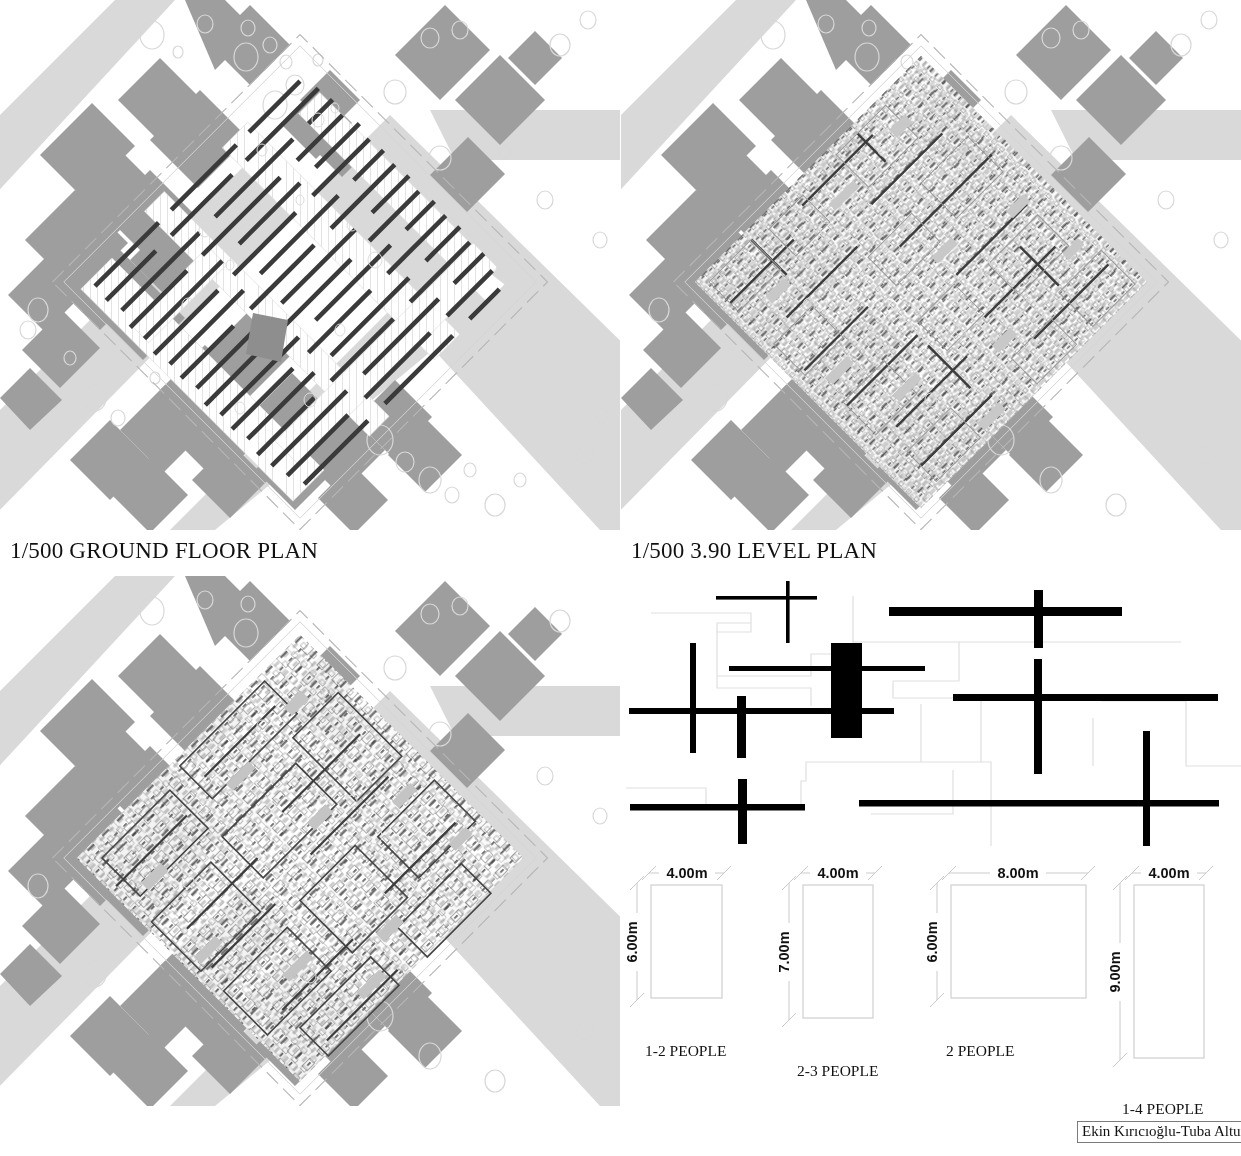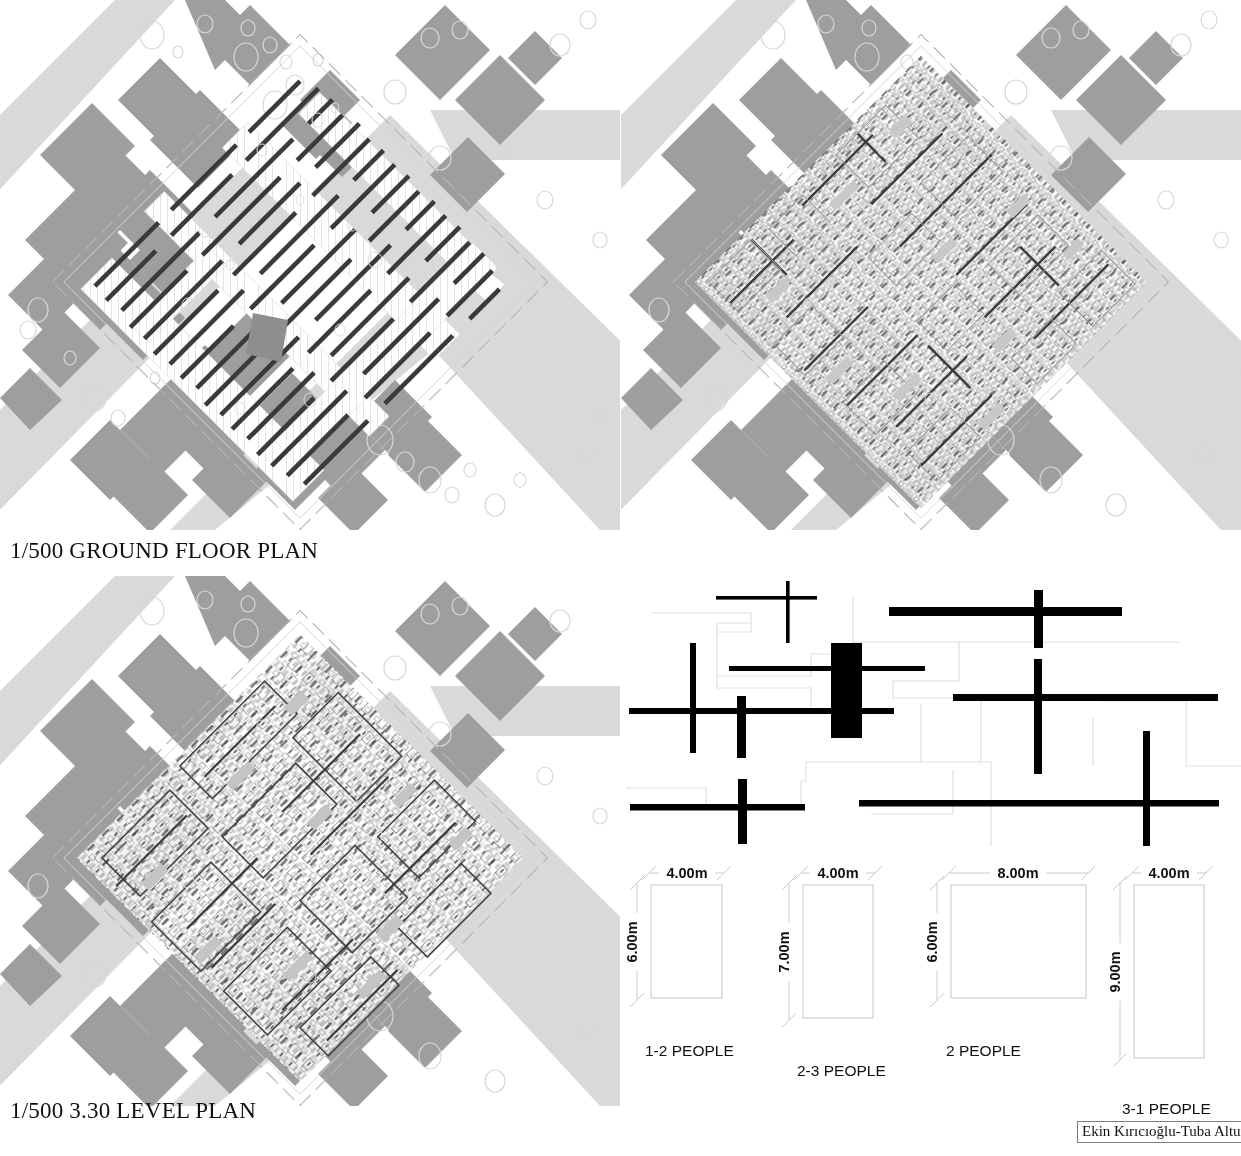--- a/index.html
+++ b/index.html
@@ -43,21 +43,21 @@
     color: #111111;
     letter-spacing: 0.2px;
     white-space: nowrap;
   }
   #label-ground { left: 10px;  top: 538px; }
   #label-390    { left: 631px; top: 538px; }
   #label-330    { left: 10px;  top: 1098px; }
 
   .unit-caption {
     position: absolute;
-    font-family: Liberation Sans, sans-serif;
+    font-family: Liberation Serif, serif;
     font-size: 15.5px;
     color: #111111;
     white-space: nowrap;
   }
   .dim-text {
     font-family: "Liberation Sans", sans-serif;
     font-size: 14.5px;
     fill: #111111;
   }
 
@@ -425,20 +425,21 @@
           <ellipse cx="352" cy="225" rx="5" ry="6"></ellipse>
           <ellipse cx="375" cy="260" rx="7" ry="8"></ellipse>
           <ellipse cx="188" cy="305" rx="6" ry="7"></ellipse>
           <ellipse cx="340" cy="330" rx="5" ry="6"></ellipse>
           <ellipse cx="310" cy="400" rx="6" ry="7"></ellipse>
           <ellipse cx="240" cy="408" rx="5" ry="6"></ellipse>
         </g>
       </g>
     </svg>
   </div>
+  <div class="plan-label" id="label-390">1/500 3.90 LEVEL PLAN</div>
 
   <div class="panel" id="panel-330">
     <svg width="620" height="530" viewBox="0 0 620 530" xmlns="http://www.w3.org/2000/svg">
       <defs>
         <clipPath id="clip330">
             <rect x="0" y="0" width="620" height="530"></rect>
           </clipPath>
         <pattern id="dense330" width="13" height="13" patternUnits="userSpaceOnUse">
           <rect width="13" height="13" fill="#ffffff"></rect>
           <rect x="0.8" y="0.8" width="6" height="3" fill="#c4c4c4"></rect>
@@ -576,21 +577,20 @@
           <ellipse cx="205" cy="230" rx="6" ry="7"></ellipse>
           <ellipse cx="352" cy="225" rx="5" ry="6"></ellipse>
           <ellipse cx="375" cy="260" rx="7" ry="8"></ellipse>
           <ellipse cx="188" cy="305" rx="6" ry="7"></ellipse>
           <ellipse cx="340" cy="330" rx="5" ry="6"></ellipse>
           <ellipse cx="310" cy="400" rx="6" ry="7"></ellipse>
         </g>
       </g>
     </svg>
   </div>
-  <div class="plan-label" id="label-330">1/500 3.30 LEVEL PLAN</div>
 
   <div class="panel" id="panel-structure">
     <svg width="620" height="270" viewBox="0 0 620 270" xmlns="http://www.w3.org/2000/svg">
       <rect x="0" y="0" width="620" height="270" fill="#ffffff"></rect>
 
       <g fill="none" stroke="#e0e0e0" stroke-width="1.2">
         <path d="M30,37 L130,37 L130,56 L96,56 L96,100 L190,100 L190,78 L232,78 L232,66 L232,20"></path>
         <path d="M96,56 L96,47 L130,47"></path>
         <path d="M232,66 L338,66 L338,105 L272,105 L272,122 L360,122 L360,186 L185,186 L185,205 L180,205 L180,230 L85,230 L85,212 L5,212"></path>
         <path d="M96,100 L96,112 L190,112 L190,130"></path>
@@ -691,17 +691,17 @@
         <line x1="492" y1="212" x2="506" y2="198" stroke="#cacaca" stroke-width="1"></line>
         <rect x="490" y="88" width="18" height="58" fill="#ffffff"></rect>
         <text class="dim-text" x="499" y="117" text-anchor="middle" transform="rotate(-90 499 117)">9.00m</text>
       </g>
     </svg>
   </div>
 
   <div class="unit-caption" style="left:645px; top:1042px;">1-2 PEOPLE</div>
   <div class="unit-caption" style="left:797px; top:1062px;">2-3 PEOPLE</div>
   <div class="unit-caption" style="left:946px; top:1042px;">2 PEOPLE</div>
-  <div class="unit-caption" style="left:1122px; top:1100px;">3-1 PEOPLE</div>
+  <div class="unit-caption" style="left:1122px; top:1100px;">1-4 PEOPLE</div>
 
   <div id="signature-block">Ekin Kırıcıoğlu-Tuba Altuntop</div>
 
 </div>
 
 </body></html>

